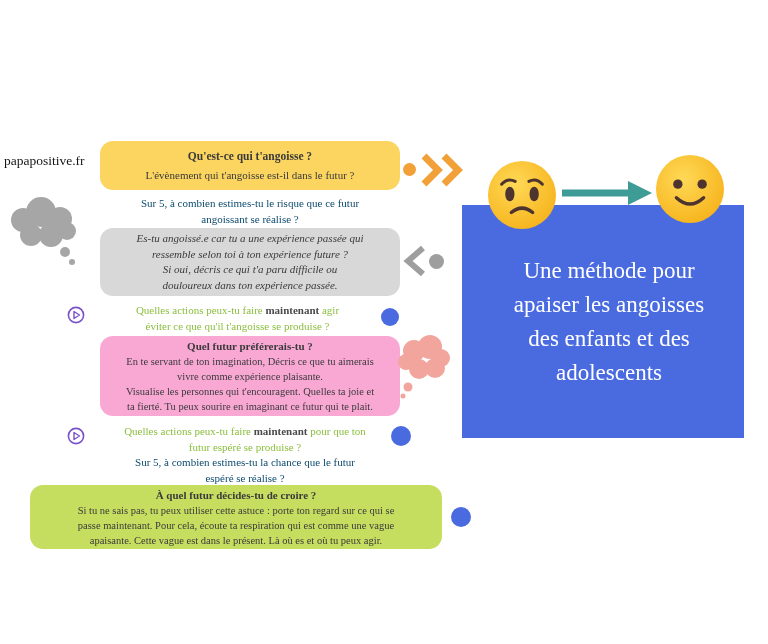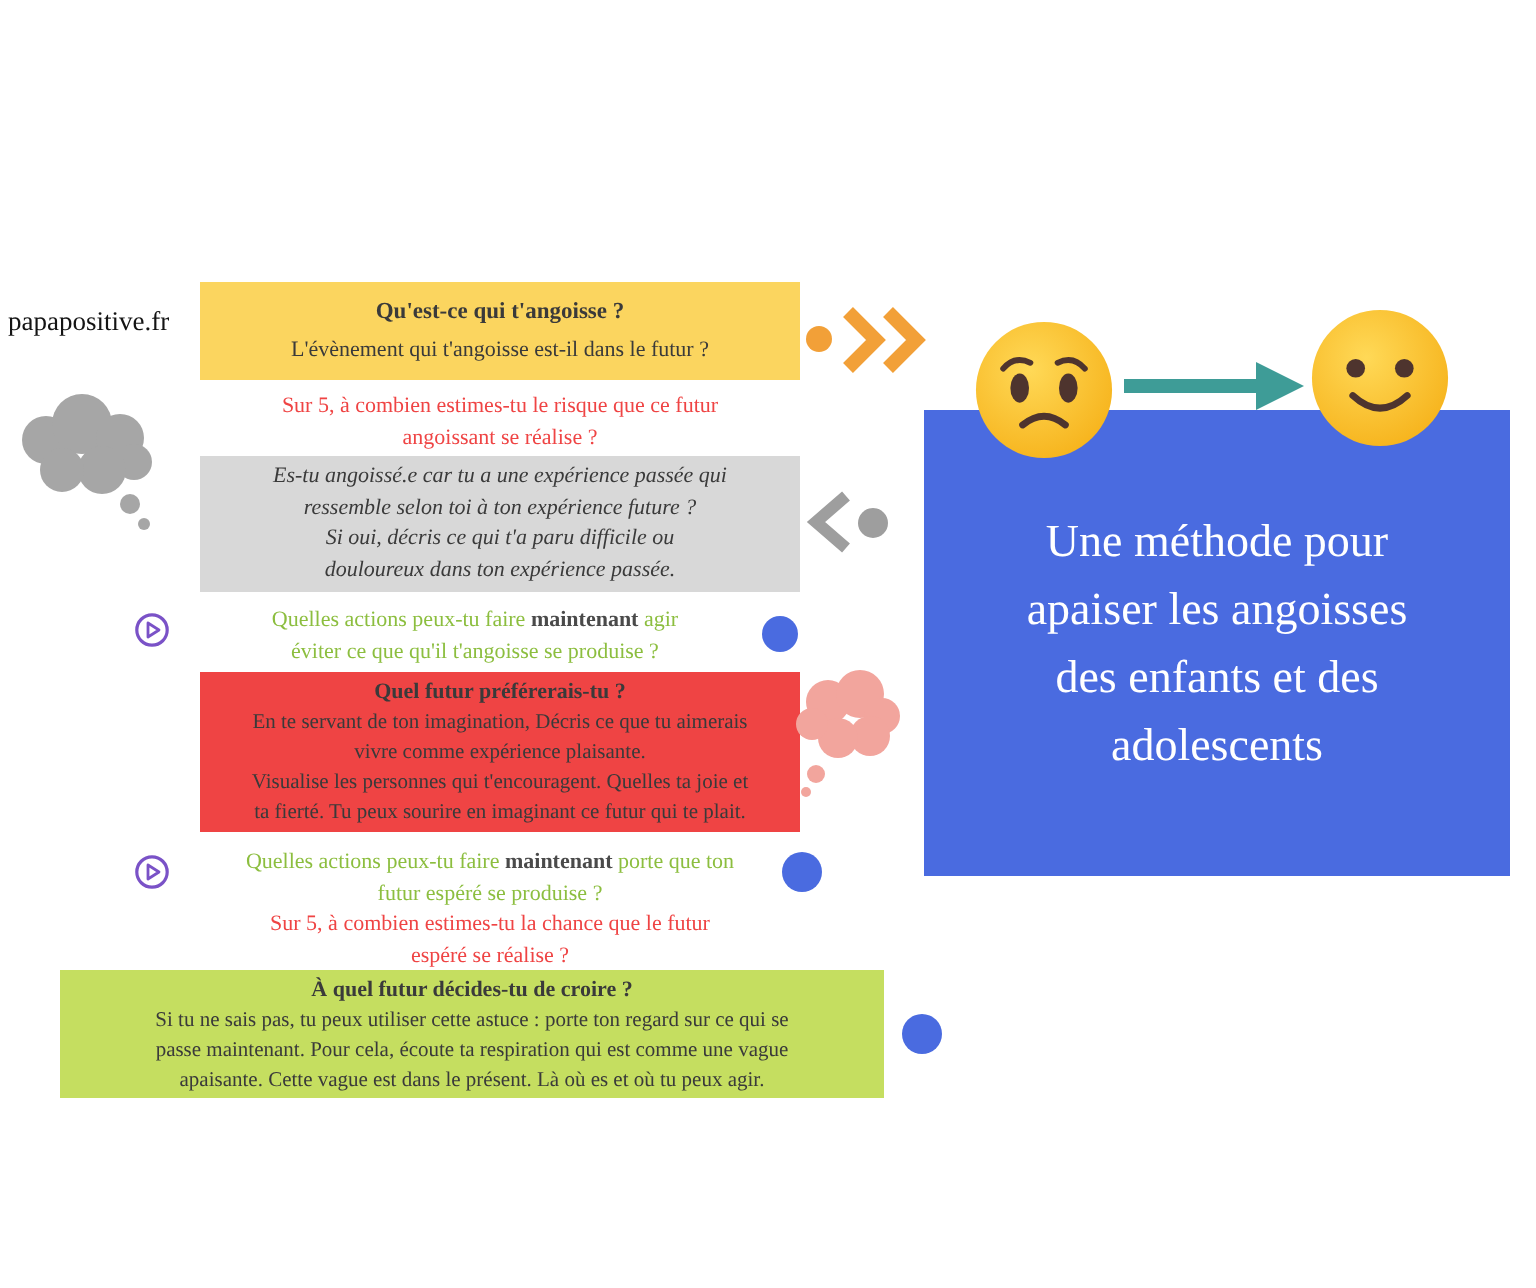--- a/index.html
+++ b/index.html
@@ -1,39 +1,39 @@
 <!DOCTYPE html>
 <html><head>
 <meta charset="utf-8">
 <style>
   html,body{margin:0;padding:0;background:#ffffff;}
   .canvas{
     position:relative;width:768px;height:644px;background:#ffffff;overflow:hidden;
     font-family:"Liberation Serif","DejaVu Serif",serif;color:#3a3a3a;
   }
   .abs{position:absolute;}
-  .box{display:flex;flex-direction:column;justify-content:center;align-items:center;text-align:center;}
+  .box{display:flex;flex-direction:column;justify-content:center;align-items:center;text-align:center;border-radius:13px;}
   .line{white-space:nowrap;line-height:15.5px;font-size:11px;}
   .line.small{font-size:10.5px;line-height:15px;}
   .bold{font-weight:bold;}
   .site{font-size:13.5px;font-weight:normal;color:#141414;}
   .yellow-box{left:100px;top:141px;width:300px;height:49px;background:#FBD55F;row-gap:4px;}
   .gray-box{left:100px;top:228px;width:300px;height:68px;background:#D8D8D8;font-style:italic;}
-  .pink-box{left:100px;top:336px;width:300px;height:80px;background:#ef4444;}
+  .pink-box{left:100px;top:336px;width:300px;height:80px;background:#f9a8d4;}
   .green-box{left:30px;top:485px;width:412px;height:64px;background:#C5DE60;}
-  .teal-text{color:#ef4444;text-align:center;}
+  .teal-text{color:#0c4a6e;text-align:center;}
   .green-action{color:#8CBE3F;text-align:center;}
   .green-action .bold{color:#4a4a4a;}
   .dot{border-radius:50%;}
   .blue{background:#4A6BE0;}
   .orange{background:#F2A038;}
   .graydot{background:#9E9E9E;}
   .blue-panel{
-    left:462px;top:205px;width:293px;height:233px;background:#4A6BE0;z-index:1;
-    display:flex;flex-direction:column;justify-content:center;align-items:center;
+    left:462px;top:205px;width:270px;height:233px;background:#4A6BE0;z-index:1;
+    display:flex;flex-direction:column;justify-content:center;align-items:center;padding-left:12px;
   }
   .blue-panel .tline{color:#ffffff;font-size:23px;line-height:34px;white-space:nowrap;}
   .ontop{z-index:2;}
   .boxtitle{font-weight:bold;font-size:11.5px;line-height:16px;white-space:nowrap;}
 </style>
 </head>
 <body>
 
 <div class="canvas">
 
@@ -109,21 +109,21 @@
       <circle cx="15" cy="57" r="4.5"></circle>
       <circle cx="10" cy="66" r="2.5"></circle>
     </g>
   </svg>
 
   <svg class="abs" style="left:67px;top:427px;" width="18" height="18" viewBox="0 0 18 18">
     <circle cx="9" cy="9" r="7.6" fill="none" stroke="#7A52C7" stroke-width="1.6"></circle>
     <polygon points="7,5.5 12.5,9 7,12.5" fill="none" stroke="#7A52C7" stroke-width="1.4" stroke-linejoin="round"></polygon>
   </svg>
   <div class="abs green-action" style="left:90px;top:424px;width:310px;">
-    <div class="line"><span>Quelles actions peux-tu faire </span><span class="bold">maintenant</span><span> porte que ton</span></div>
+    <div class="line"><span>Quelles actions peux-tu faire </span><span class="bold">maintenant</span><span> pour que ton</span></div>
     <div class="line">futur espéré se produise ?</div>
   </div>
   <div class="abs dot blue" style="left:391px;top:426px;width:20px;height:20px;"></div>
 
   <div class="abs teal-text" style="left:95px;top:455px;width:300px;">
     <div class="line">Sur 5, à combien estimes-tu la chance que le futur</div>
     <div class="line">espéré se réalise ?</div>
   </div>
 
   <div class="abs box green-box">

